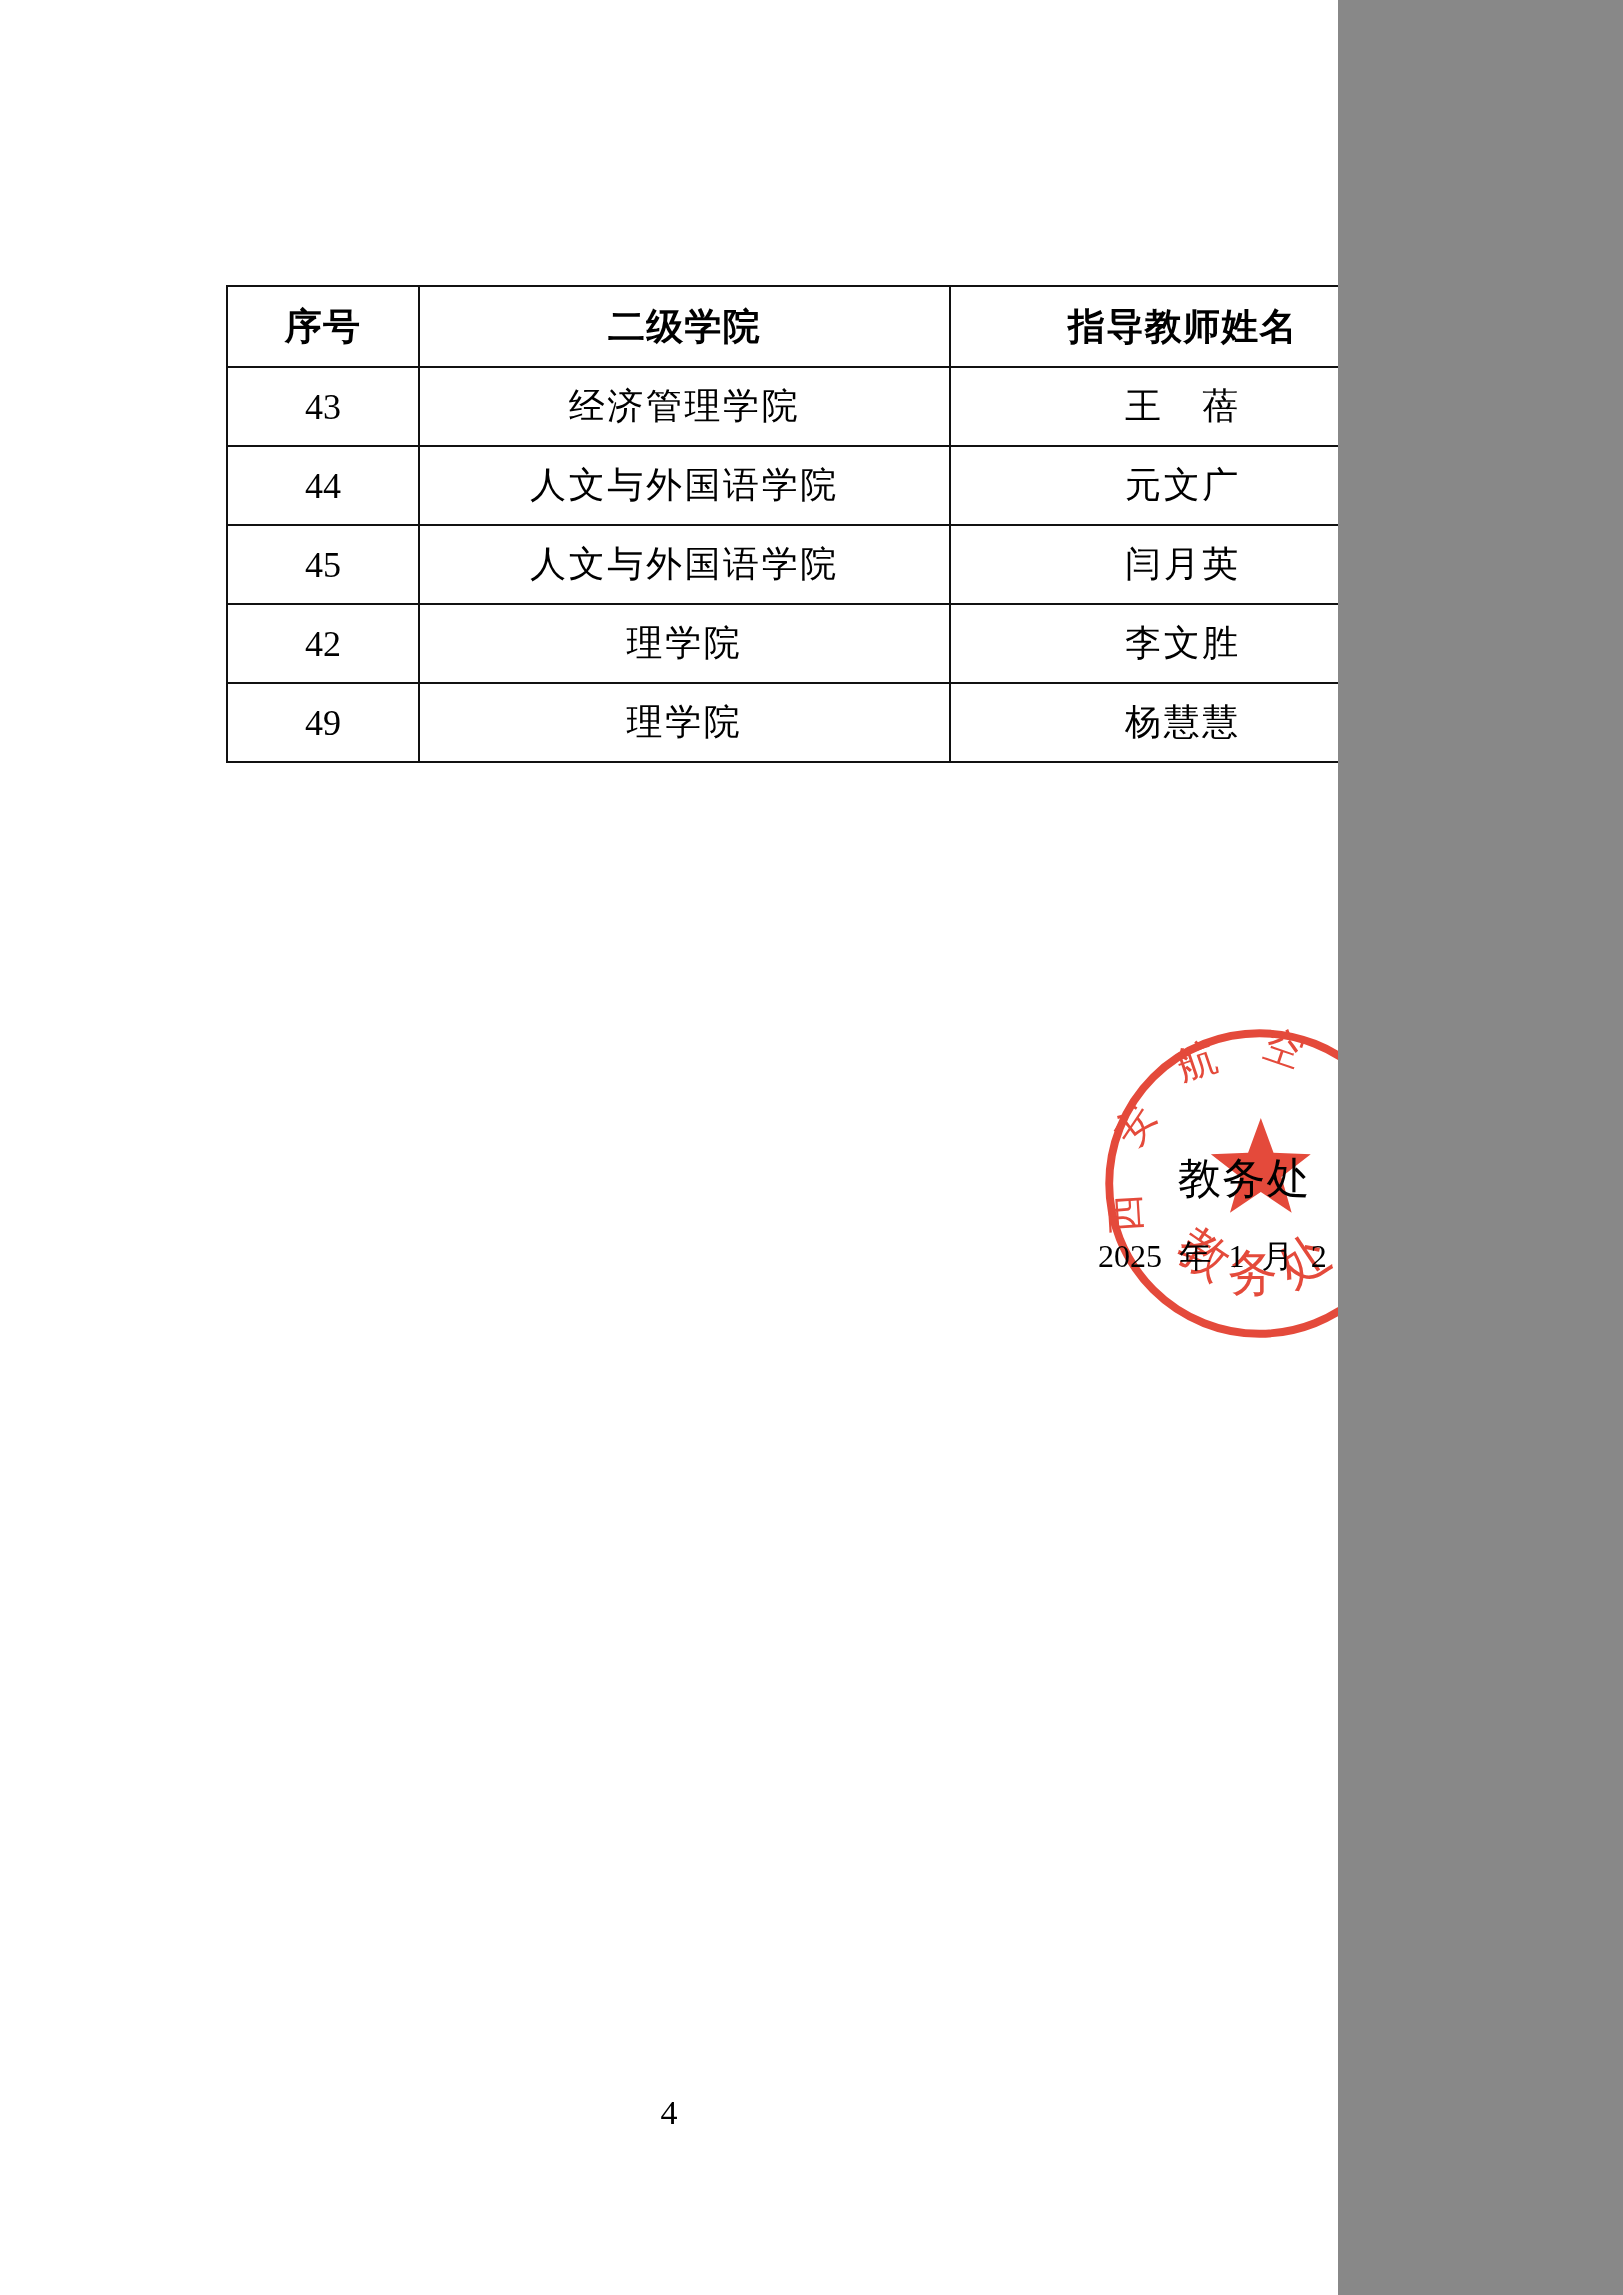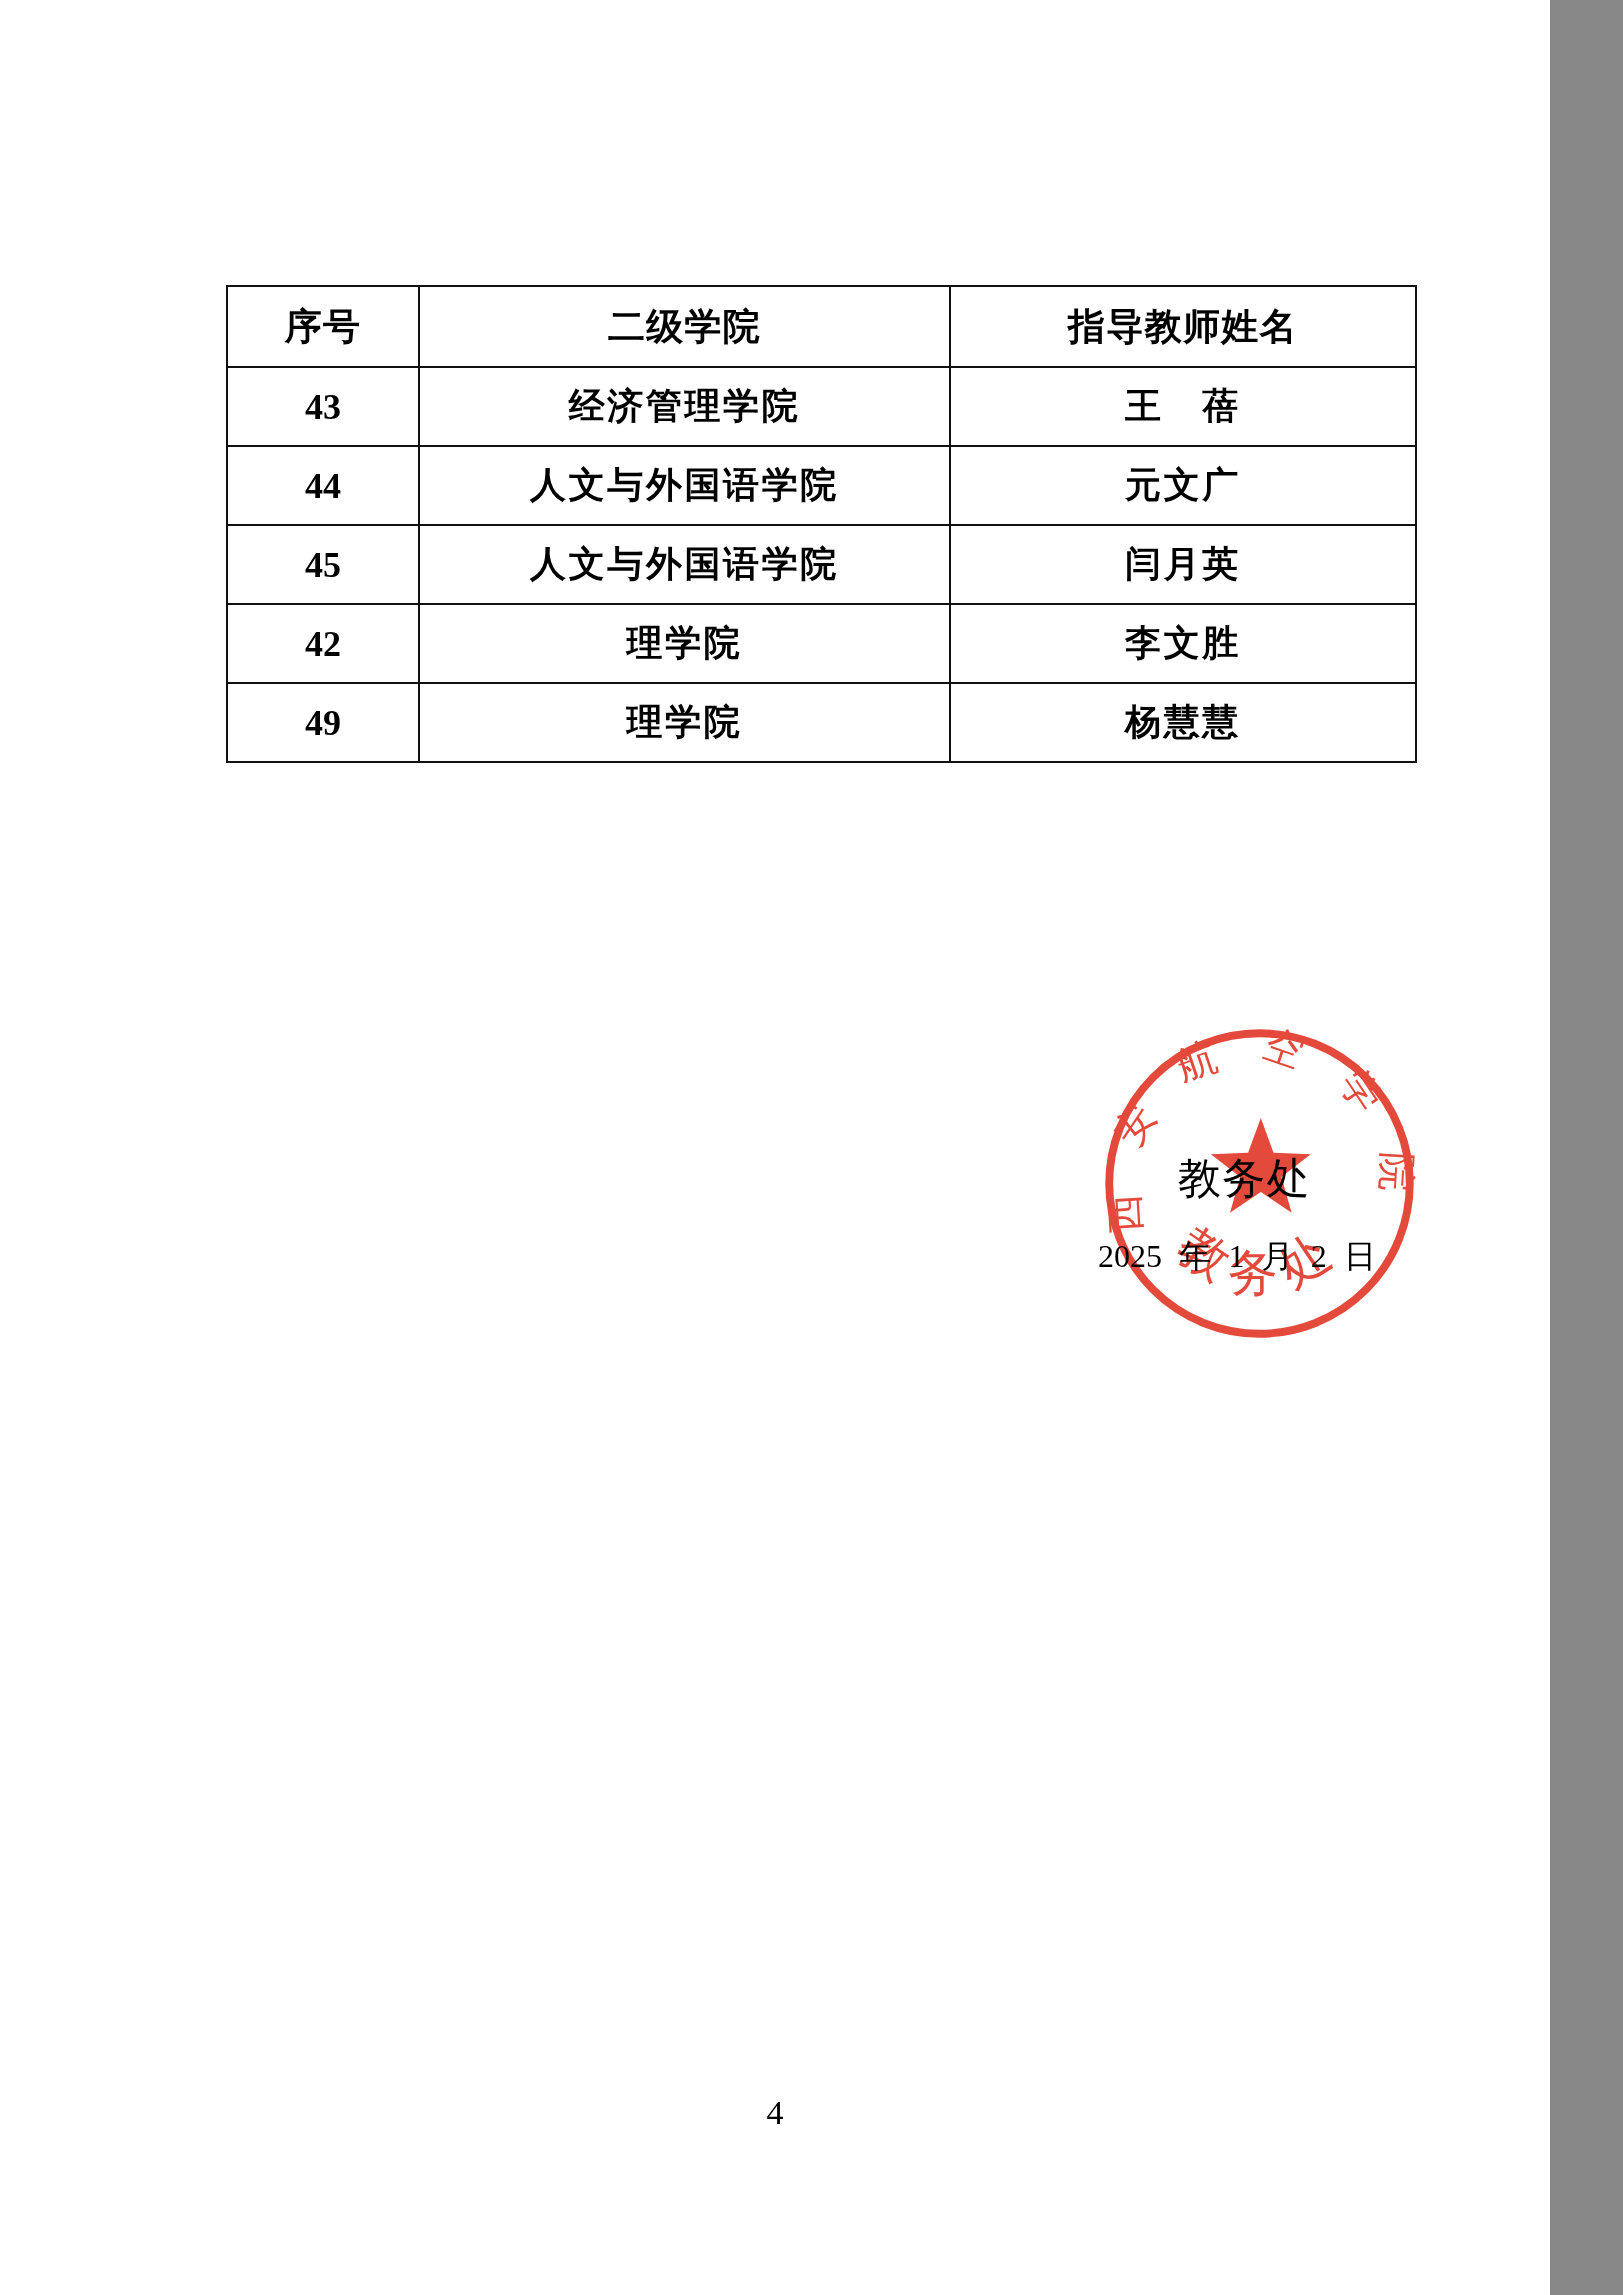--- a/index.html
+++ b/index.html
@@ -1,39 +1,39 @@
 <!DOCTYPE html>
 <html style="font-size:10.5px"><head>
 <meta charset="utf-8">
 <style>
   html,body { margin:0; padding:0; background:#888; }
   .page {
     position:relative;
-    width:1550px; height:2295px;
+    width:1338px; height:2295px;
     background:#ffffff;
     font-family:"Liberation Serif","DejaVu Serif",serif;
     color:#000;
     overflow:hidden;
   }
 
   
   table.doc {
     position:absolute; left:226px; top:285px;
     width:1189px;
     border-collapse:collapse;
     table-layout:fixed;
     border:2.6px solid #111;
   }
   table.doc col.c1 { width:192px; }
   table.doc col.c2 { width:531px; }
   table.doc col.c3 { width:466px; }
   table.doc th, table.doc td {
     border:2px solid #111;
     text-align:center; vertical-align:middle;
-    padding:0; overflow:hidden; white-space:nowrap;font-weight:bold;
+    padding:0; overflow:hidden; white-space:nowrap;
   }
   table.doc th {
     height:79px;
     font-family:"Liberation Sans","DejaVu Sans",sans-serif;
     font-weight:600;
     font-size:37px;
     letter-spacing:1.3px;
   }
   table.doc td { height:77px; font-size:36px; }
   td.num { font-size:37px; }

